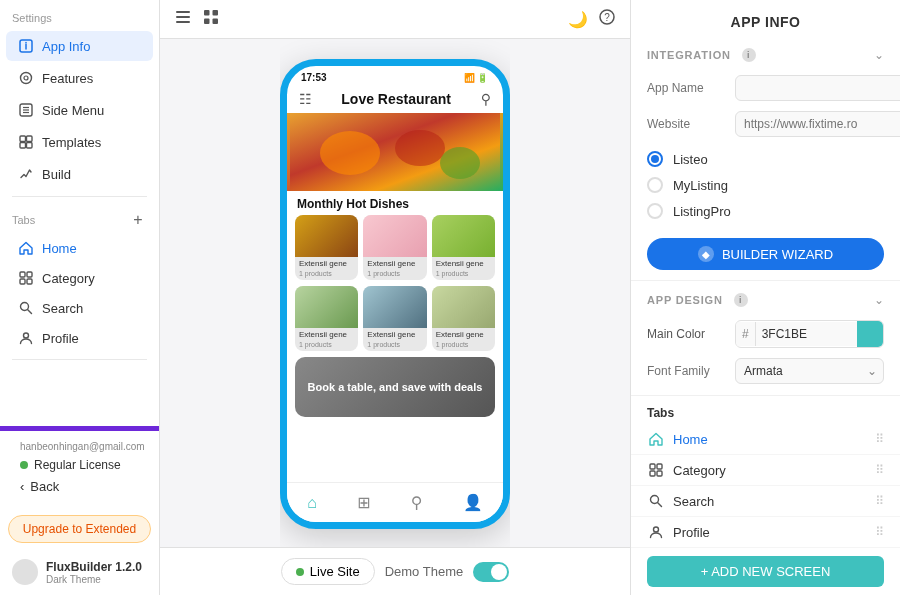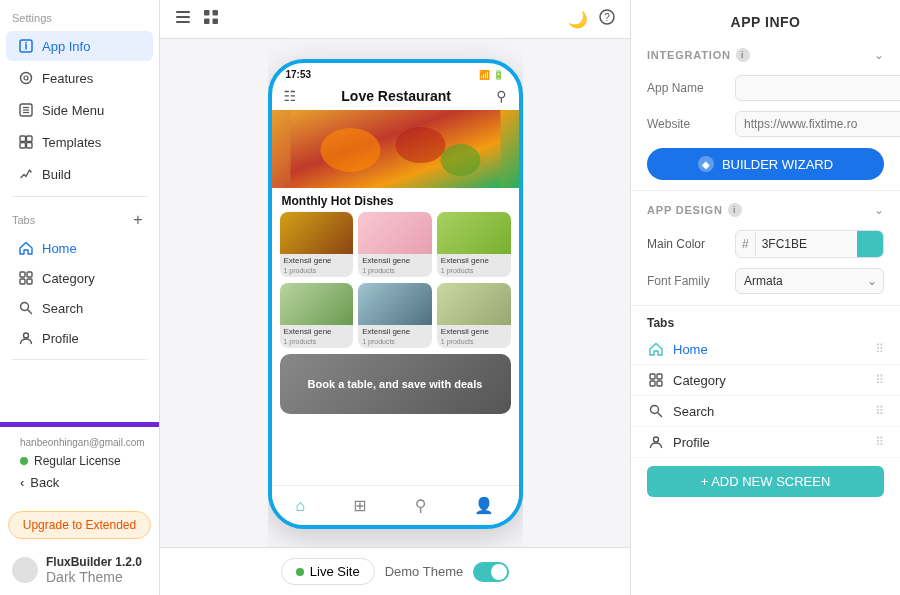--- a/index.html
+++ b/index.html
@@ -147,21 +147,21 @@
     .brand-text {
       display: flex;
       flex-direction: column;
     }
     .brand-name {
       font-size: 12px;
       font-weight: 600;
       color: #333;
     }
     .brand-theme {
-      font-size: 14px;
+      font-size: 10px;
       color: #888;
     }
 
     
     .center-panel {
       flex: 1;
       background: #f5f5f7;
       display: flex;
       flex-direction: column;
       align-items: center;
@@ -185,25 +185,25 @@
     .center-content {
       flex: 1;
       display: flex;
       flex-direction: column;
       align-items: center;
       justify-content: flex-start;
       padding: 20px 0 0 0;
       overflow: hidden;
     }
     .phone-frame {
-      width: 255px;
+      width: 230px;
       height: 470px;
       background: #fff;
       border-radius: 36px;
-      border: 4px solid #0ea5e9;
+      border: 7px solid #0ea5e9;
       position: relative;
       overflow: hidden;
       box-shadow: 0 8px 32px rgba(0,0,0,0.18);
     }
     .phone-status-bar {
       display: flex;
       justify-content: space-between;
       align-items: center;
       padding: 6px 14px 4px 14px;
       font-size: 10px;
@@ -388,21 +388,21 @@
       padding: 8px 16px;
       cursor: pointer;
     }
     .section-header-label {
       font-size: 11px;
       font-weight: 600;
       color: #999;
       letter-spacing: 0.8px;
       display: flex;
       align-items: center;
-      gap: 5px;
+      gap: 11px;
     }
     .section-chevron {
       font-size: 12px;
       color: #999;
     }
     .field-row {
       display: flex;
       align-items: center;
       padding: 5px 16px;
       gap: 8px;
@@ -876,20 +876,36 @@
   <div class="field-row">
     <span class="field-label">App Name</span>
     <input class="field-input" type="text" value="" placeholder="" style="">
   </div>
 
   <div class="field-row">
     <span class="field-label">Website</span>
     <input class="field-input" type="text" placeholder="https://www.fixtime.ro" style="">
   </div>
 
+  <div class="radio-group">
+    <div class="radio-option">
+      <div class="radio-circle selected">
+        <div class="radio-dot"></div>
+      </div>
+      <span class="radio-label">Listeo</span>
+    </div>
+    <div class="radio-option">
+      <div class="radio-circle"></div>
+      <span class="radio-label">MyListing</span>
+    </div>
+    <div class="radio-option">
+      <div class="radio-circle"></div>
+      <span class="radio-label">ListingPro</span>
+    </div>
+  </div>
 
   <div class="wizard-btn">
     <span class="wizard-icon">◆</span>
     <span>BUILDER WIZARD</span>
   </div>
 
   <div class="divider-line"></div>
 
   <div class="section-header">
     <span class="section-header-label">

